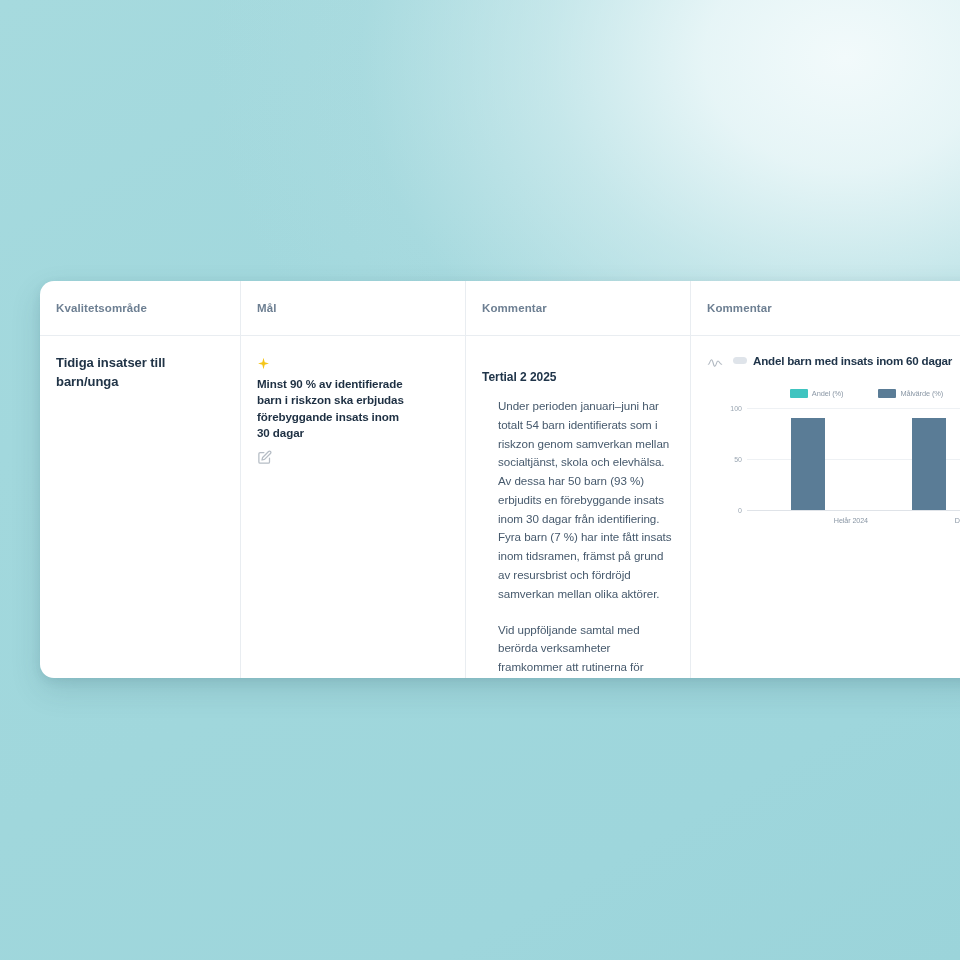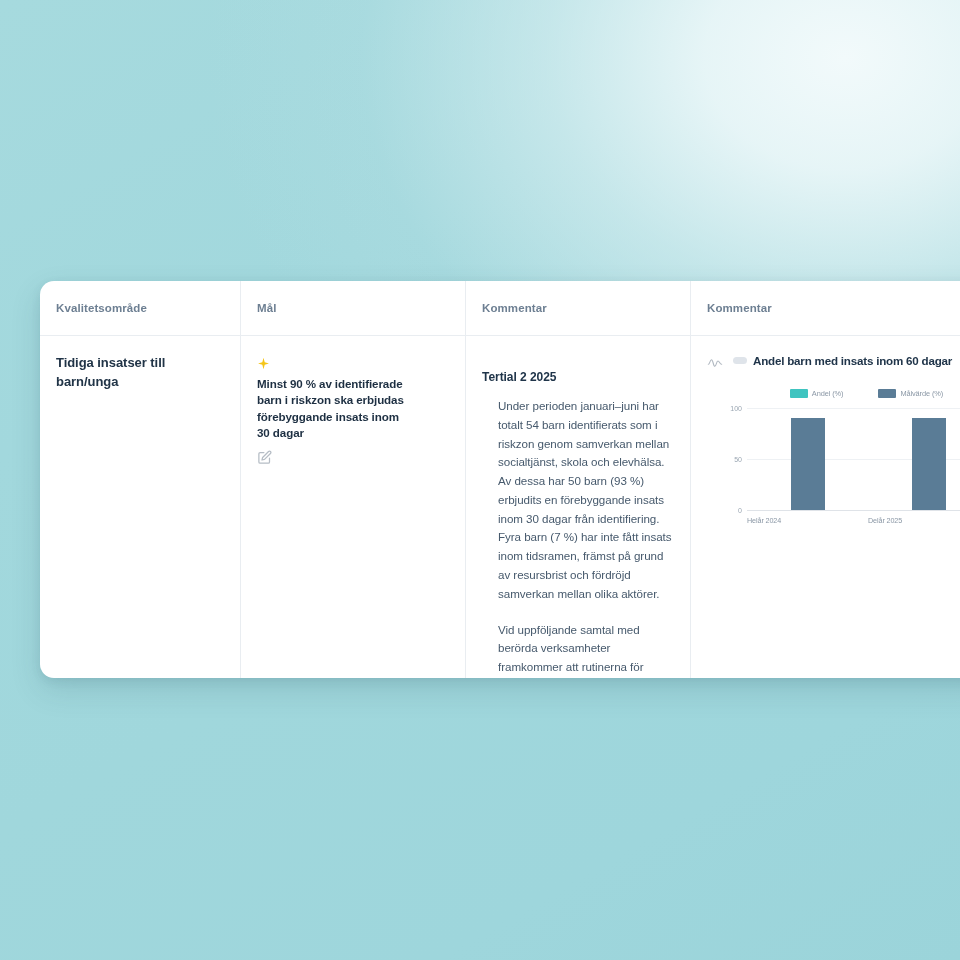--- a/index.html
+++ b/index.html
@@ -242,21 +242,21 @@
     transform: translateX(-50%);
     width: 34px;
   }
   .xlabels {
     display: flex;
     margin-left: 26px;
     margin-top: 5px;
   }
   .xlabel {
     flex: 1 1 0;
-    text-align: left;
+    text-align: right;
     font-size: 7.2px;
     color: #8a97a5;
     letter-spacing: -0.1px;
   }
 </style>
 </head>
 <body>
 
 <div class="stage">
 

